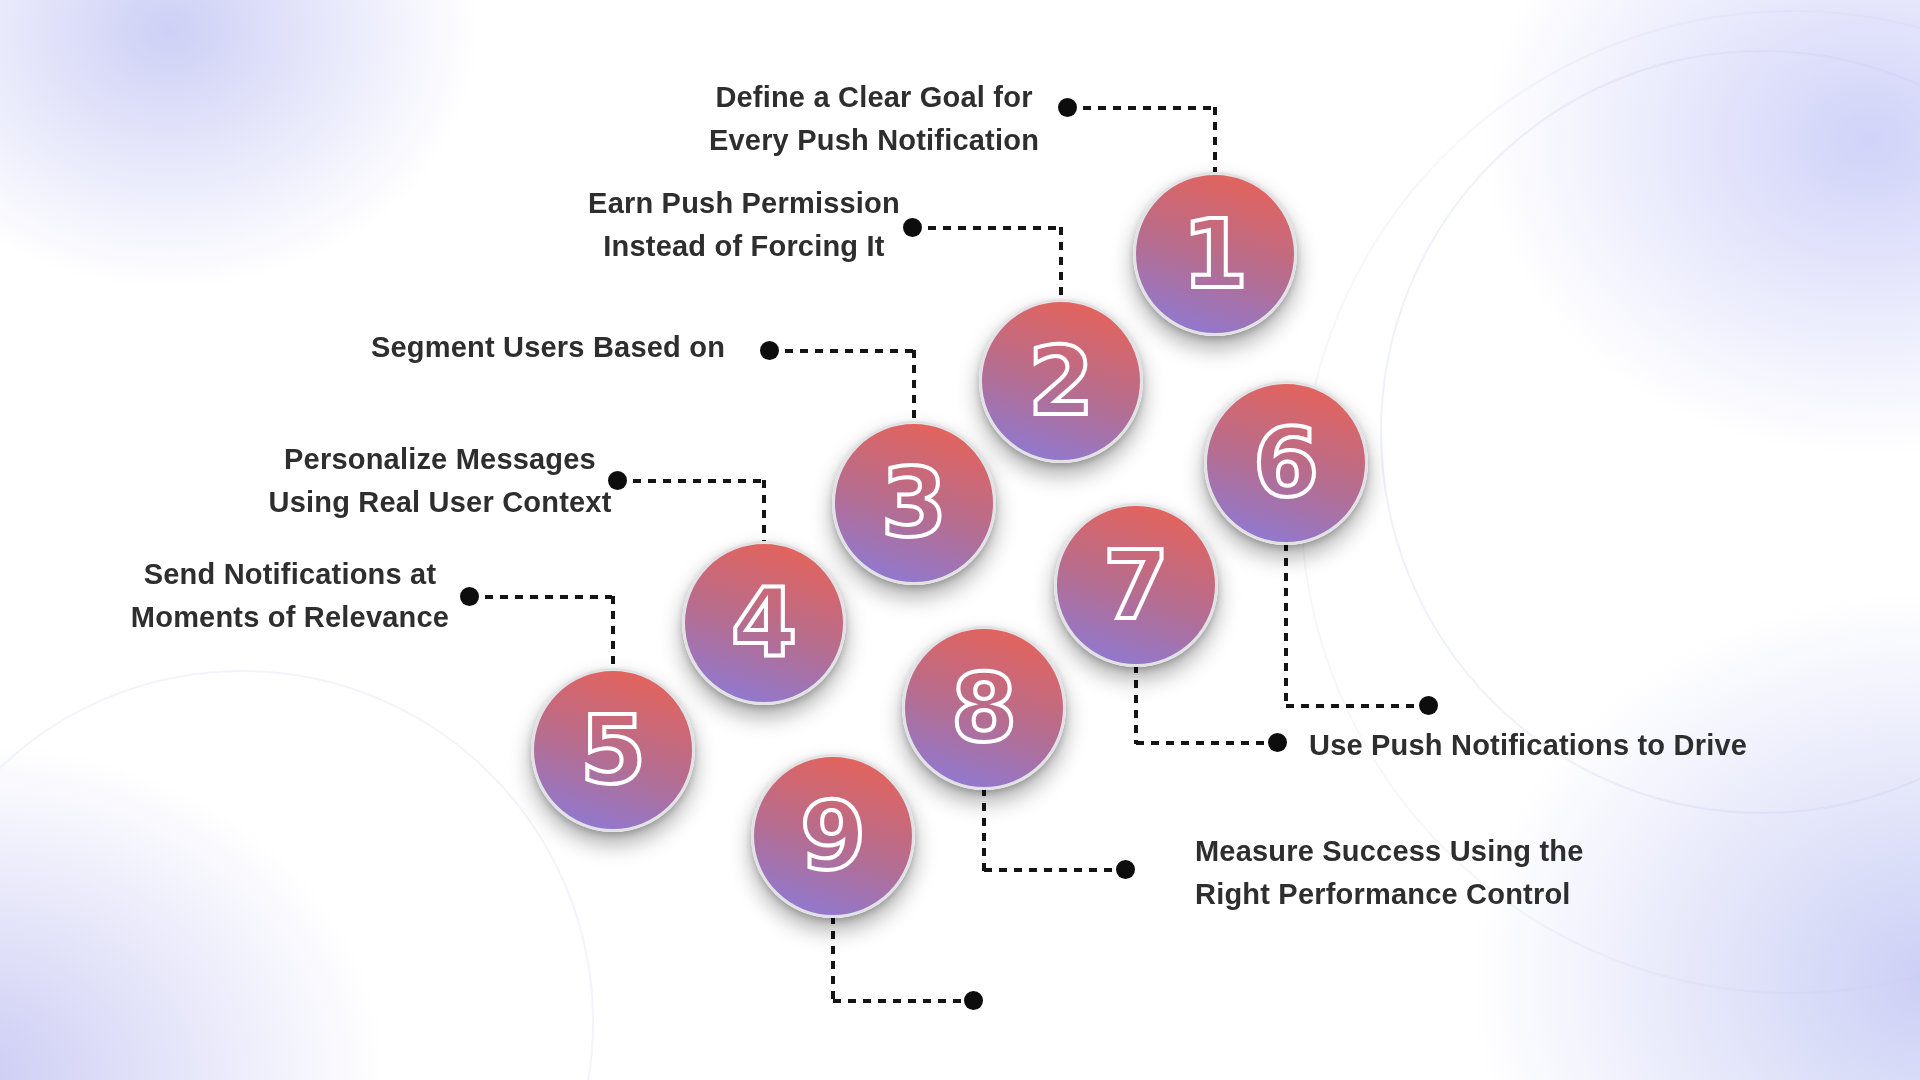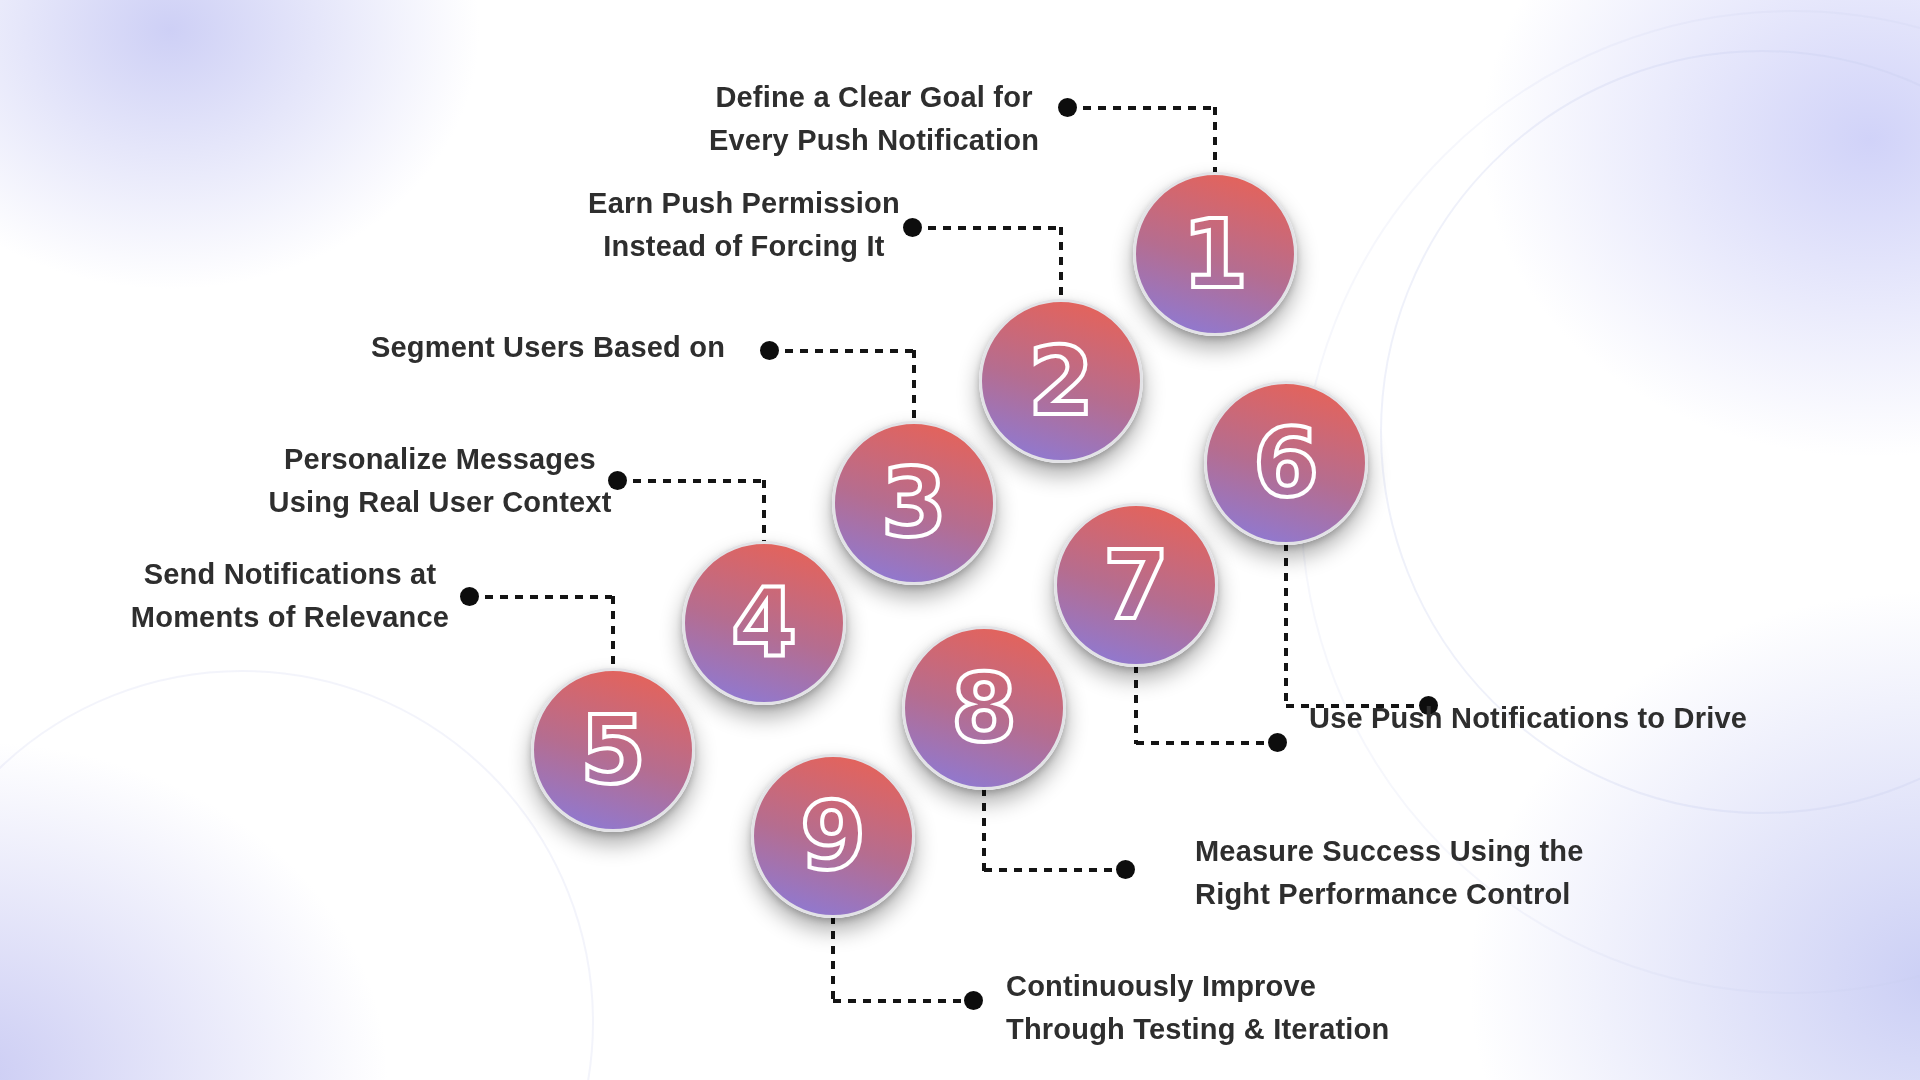--- a/index.html
+++ b/index.html
@@ -59,21 +59,21 @@
   .h5{left:470px;top:595px;width:142px;}  .h6{left:1286px;top:704px;width:142px;}
   .h7{left:1136px;top:741px;width:142px;} .h8{left:984px;top:868px;width:143px;}
   .h9{left:833px;top:999px;width:142px;}
   
   .d1{left:1058px;top:98px;}  .d2{left:903px;top:218px;} .d3{left:760px;top:341px;}
   .d4{left:608px;top:471px;}  .d5{left:460px;top:587px;} .d6{left:1419px;top:696px;}
   .d7{left:1268px;top:733px;} .d8{left:1116px;top:860px;} .d9{left:964px;top:991px;}
   
   .t1{left:874px;top:109px;margin-top:10px;}  .t2{left:744px;top:225px;}  .t3{left:548px;top:347px;}
   .t4{left:440px;top:481px;}  .t5{left:290px;top:596px;}  .t6{left:1463px;top:706px;}
-  .t7{left:1309px;top:718px;} .t8{left:1151px;top:873px;margin-left:44px;} .t9{left:1006px;top:1008px;}
+  .t7{left:1309px;top:745px;} .t8{left:1151px;top:873px;margin-left:44px;} .t9{left:1006px;top:1008px;}
 </style>
 </head>
 <body>
 
 <div class="canvas">
 
   <div class="ring r1"></div>
   <div class="ring r2"></div>
   <div class="ring r3"></div>
 
@@ -152,18 +152,14 @@
     <span>Personalize Messages</span><br>
     <span>Using Real User Context</span>
   </div>
   <div class="label lft t7">
     <span>Use Push Notifications to Drive</span><br>
   </div>
   <div class="label lft t8">
     <span>Measure Success Using the</span><br>
     <span>Right Performance Control</span>
   </div>
-  <div class="label lft t9">
-    <span>Continuously Improve</span><br>
-    <span>Through Testing &amp; Iteration</span>
-  </div>
 
 </div>
 
 </body></html>

